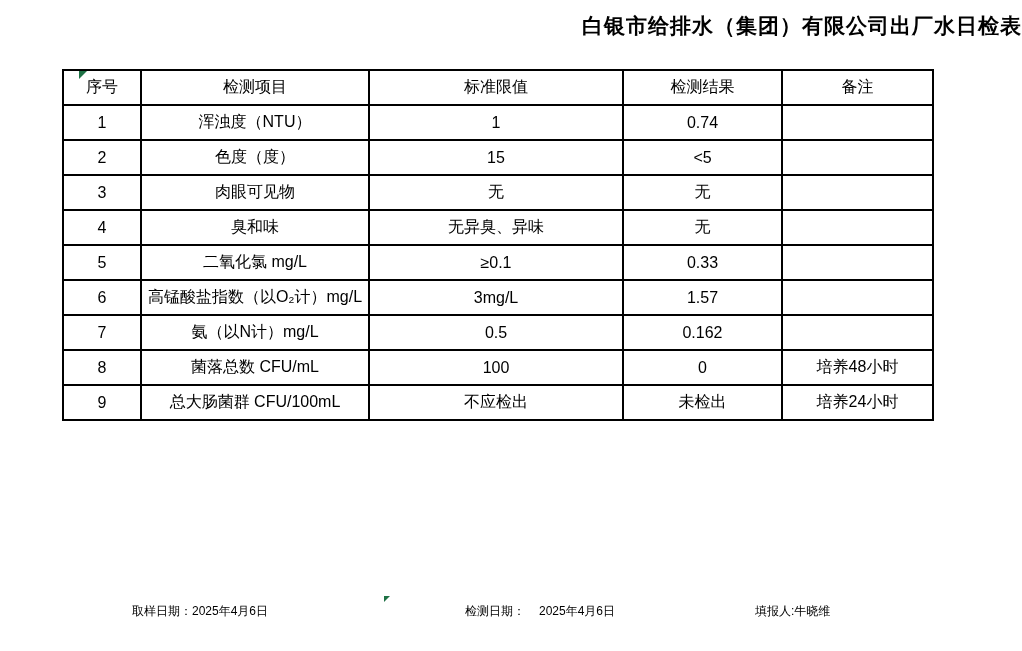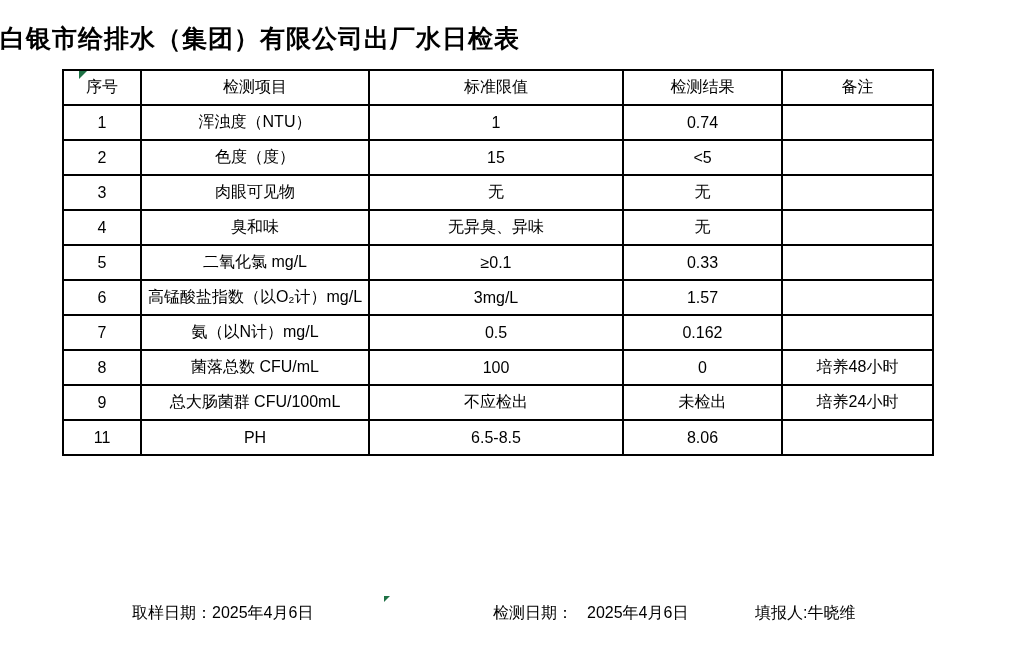--- a/index.html
+++ b/index.html
@@ -10,25 +10,25 @@
   body {
     width: 1022px;
     height: 651px;
     position: relative;
     overflow: hidden;
     font-family: "Liberation Sans", "DejaVu Sans", sans-serif;
     color: #000000;
   }
   .title {
     position: absolute;
-    top: 22px;
+    top: 12px;
     left: 0;
     width: 100%;
-    text-align: left;
-    font-size: 25px;
+    text-align: right;
+    font-size: 21px;
     font-weight: bold;
     letter-spacing: 1px;
   }
   table.sheet {
     position: absolute;
     left: 62px;
     top: 69px;
     border-collapse: collapse;
     table-layout: fixed;
   }
@@ -53,26 +53,26 @@
     width: 0;
     height: 0;
     border-top: 8px solid var(--marker-green, #1e7145);
     border-right: 8px solid transparent;
   }
   .header-marker { left: 79px; top: 71px; }
   .bottom-marker { left: 384px; top: 596px; border-top-width: 6px; border-right-width: 6px; }
   .footer-item {
     position: absolute;
     top: 603px;
-    font-size: 16px;
+    font-size: 12px;
     white-space: nowrap;
     text-align: center;
   }
   .footer-item.sampling { left: 132px; }
-  .footer-item.testing  { left: 465px; margin-left: 28px; }
+  .footer-item.testing  { left: 465px; }
   .footer-item.reporter { left: 755px; }
   .footer-item .spaced-value { margin-left: 14px; }
 </style>
 </head>
 <body>
 
 <div class="page">
 
   <div class="title">白银市给排水（集团）有限公司出厂水日检表</div>
 
@@ -150,27 +150,20 @@
           <td>0</td>
           <td>培养48小时</td>
         </tr>
         <tr>
           <td>9</td>
           <td>总大肠菌群 CFU/100mL</td>
           <td>不应检出</td>
           <td>未检出</td>
           <td>培养24小时</td>
         </tr>
-        <tr>
-          <td>11</td>
-          <td>PH</td>
-          <td>6.5-8.5</td>
-          <td>8.06</td>
-          <td></td>
-        </tr>
       </tbody>
   </table>
 
   <span class="corner-marker header-marker"></span>
   <span class="corner-marker bottom-marker"></span>
 
   <div class="footer">
     <div class="footer-item sampling">
       <span>取样日期：</span><span>2025年4月6日</span>
     </div>

